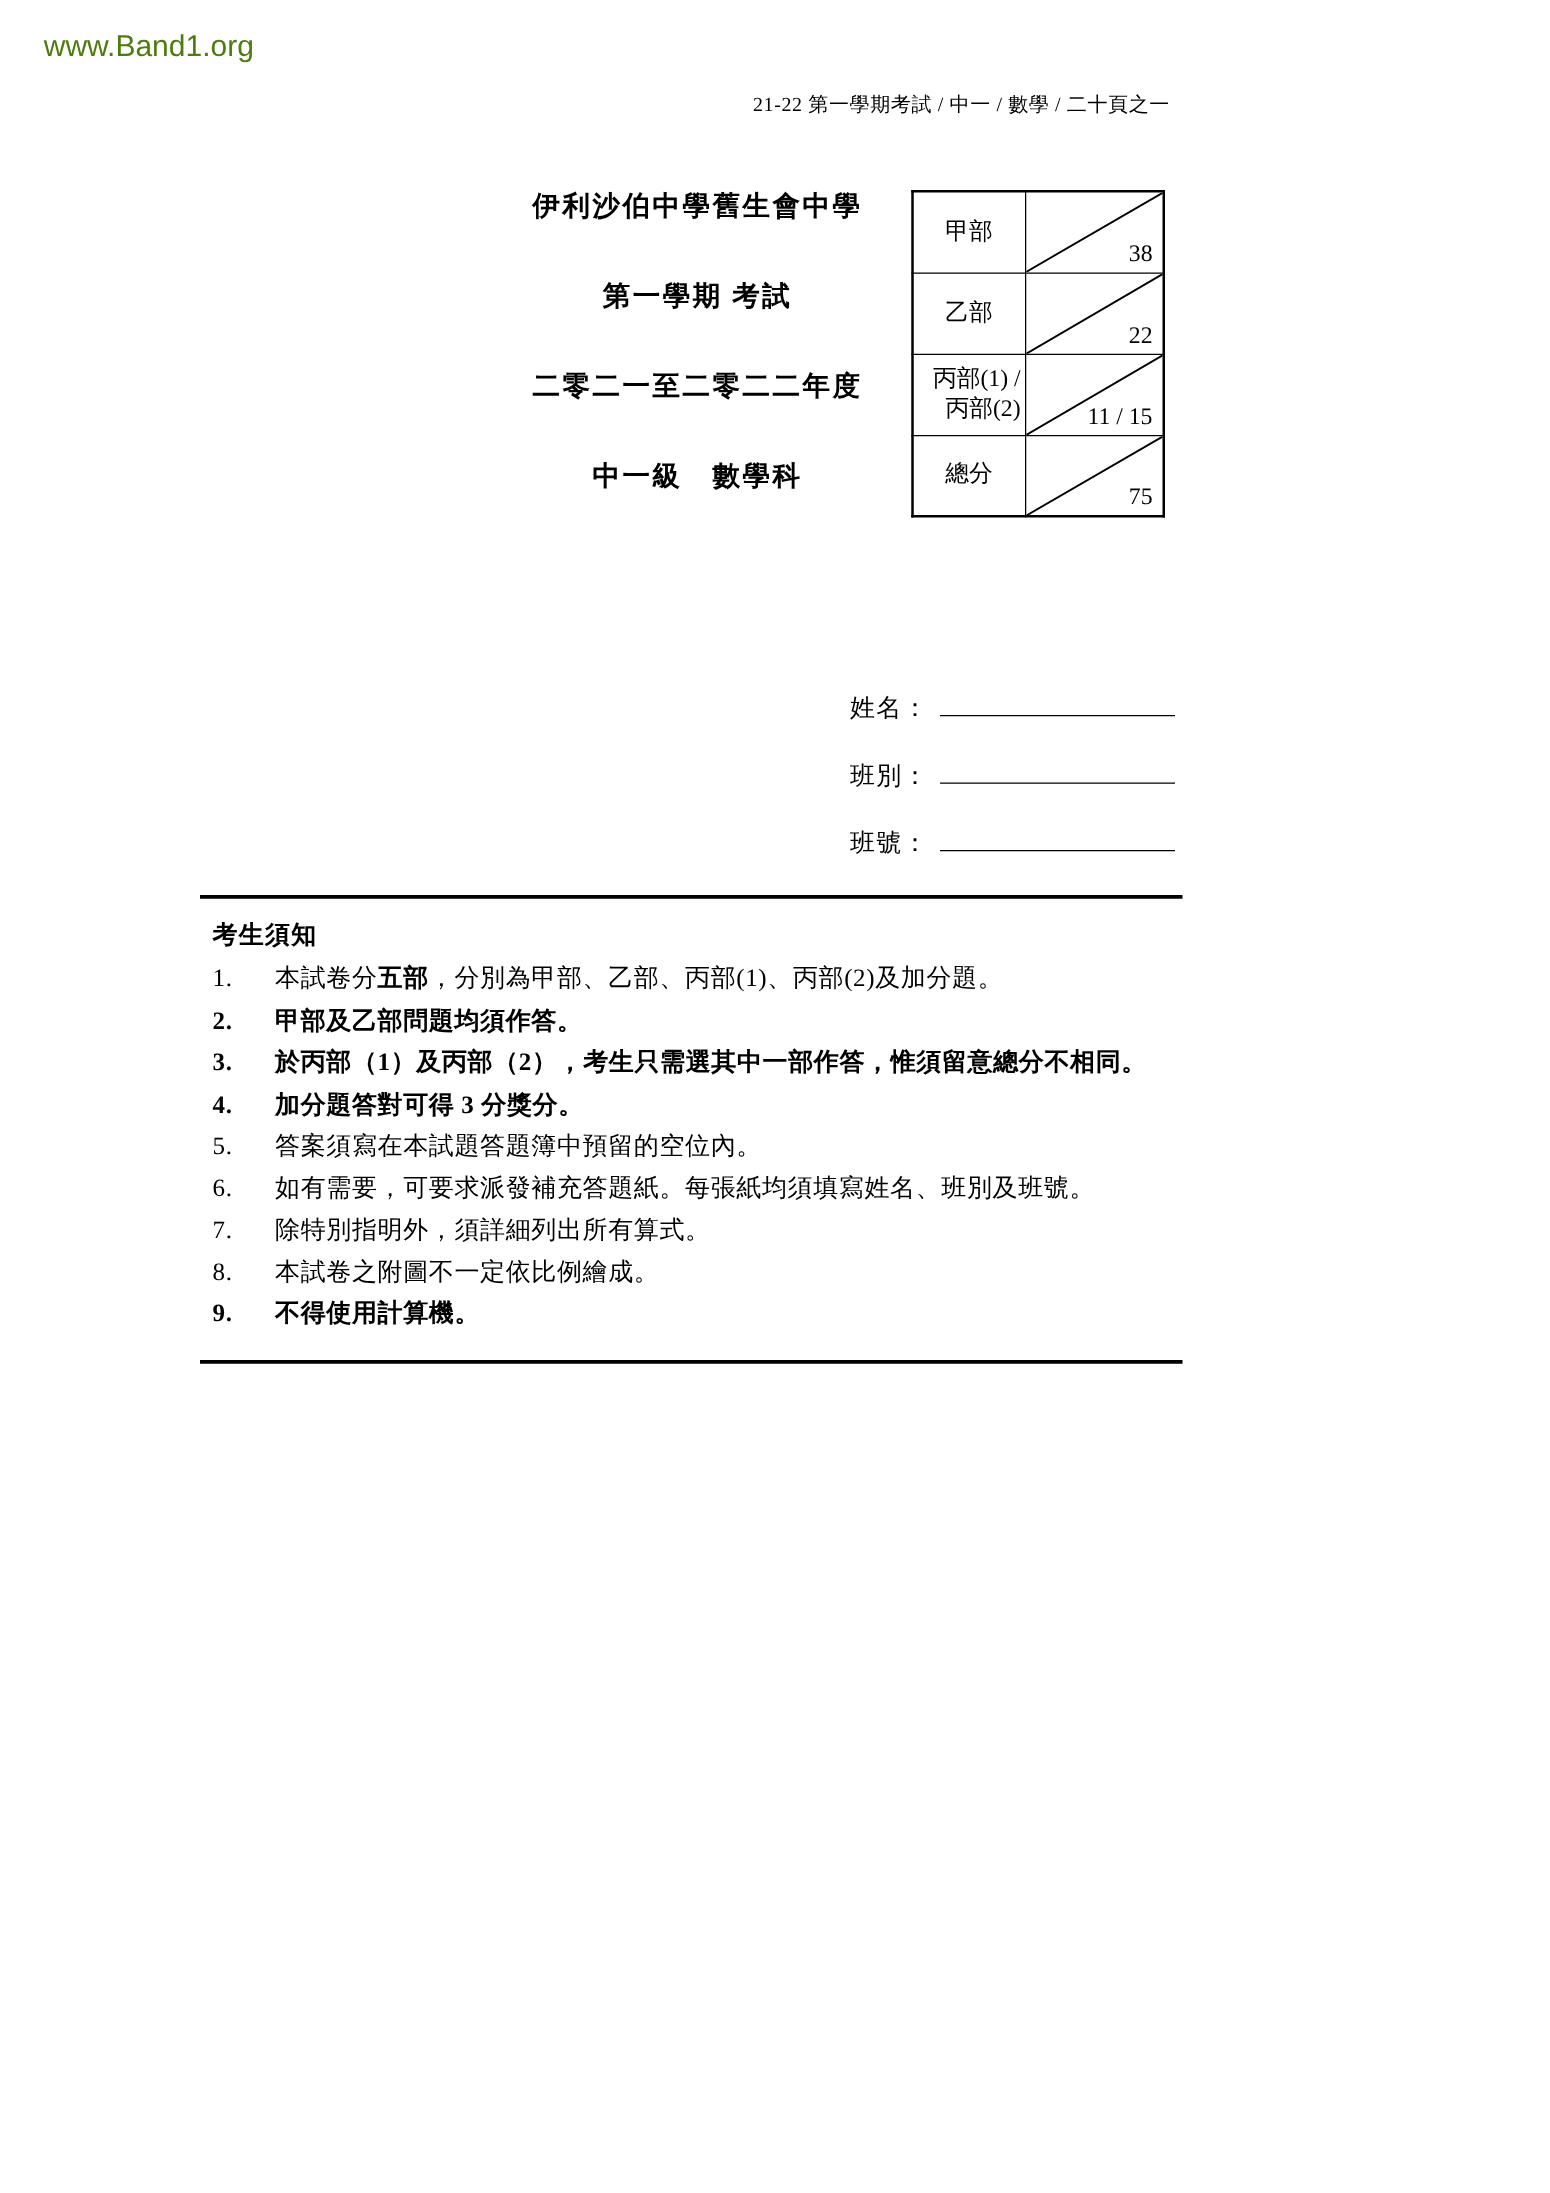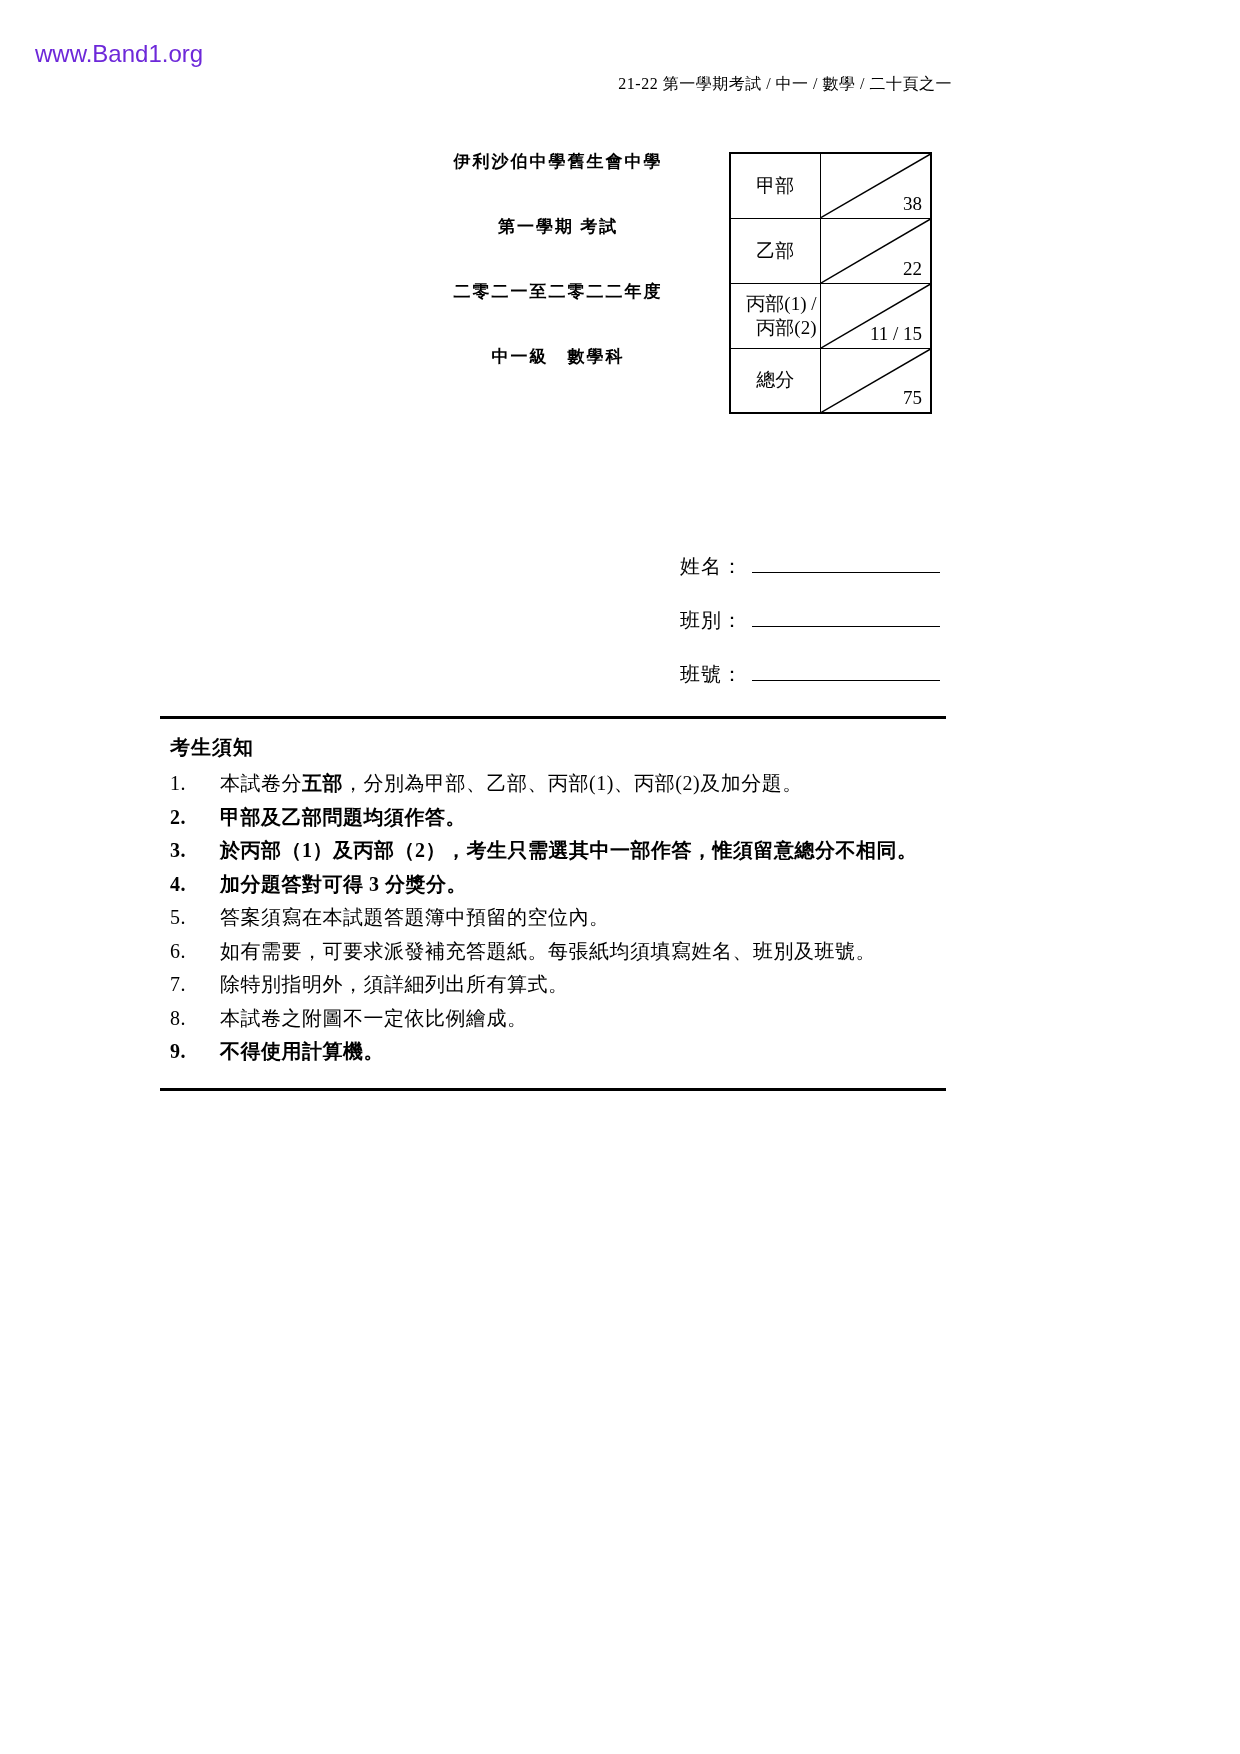--- a/index.html
+++ b/index.html
@@ -9,41 +9,41 @@
     width: 1240px;
     height: 1754px;
     background: #ffffff;
     color: #000000;
     font-family: "Liberation Serif", "DejaVu Serif", serif;
     overflow: hidden;
   }
   .watermark {
     position: absolute;
     left: 35px;
-    top: 40px;
+    top: 24px;
     font-family: "Liberation Sans", "DejaVu Sans", sans-serif;
     font-size: 24px;
-    color: #6d28d9;
+    color: #4d7c0f;
   }
   .header-right {
     position: absolute;
     top: 74px;
-    right: 288px;
+    right: 304px;
     font-size: 16px;
     letter-spacing: 0.5px;
   }
   .title-block {
     position: absolute;
     left: 308px;
     top: 150px;
     width: 500px;
     text-align: center;
   }
   .title-line {
-    font-size: 17px;
+    font-size: 22px;
     font-weight: bold;
     letter-spacing: 2px;
     margin-bottom: 42px;
     white-space: nowrap;
     font-family: Liberation Serif, serif;
   }
   .marks-table {
     position: absolute;
     left: 729px;
     top: 152px;

